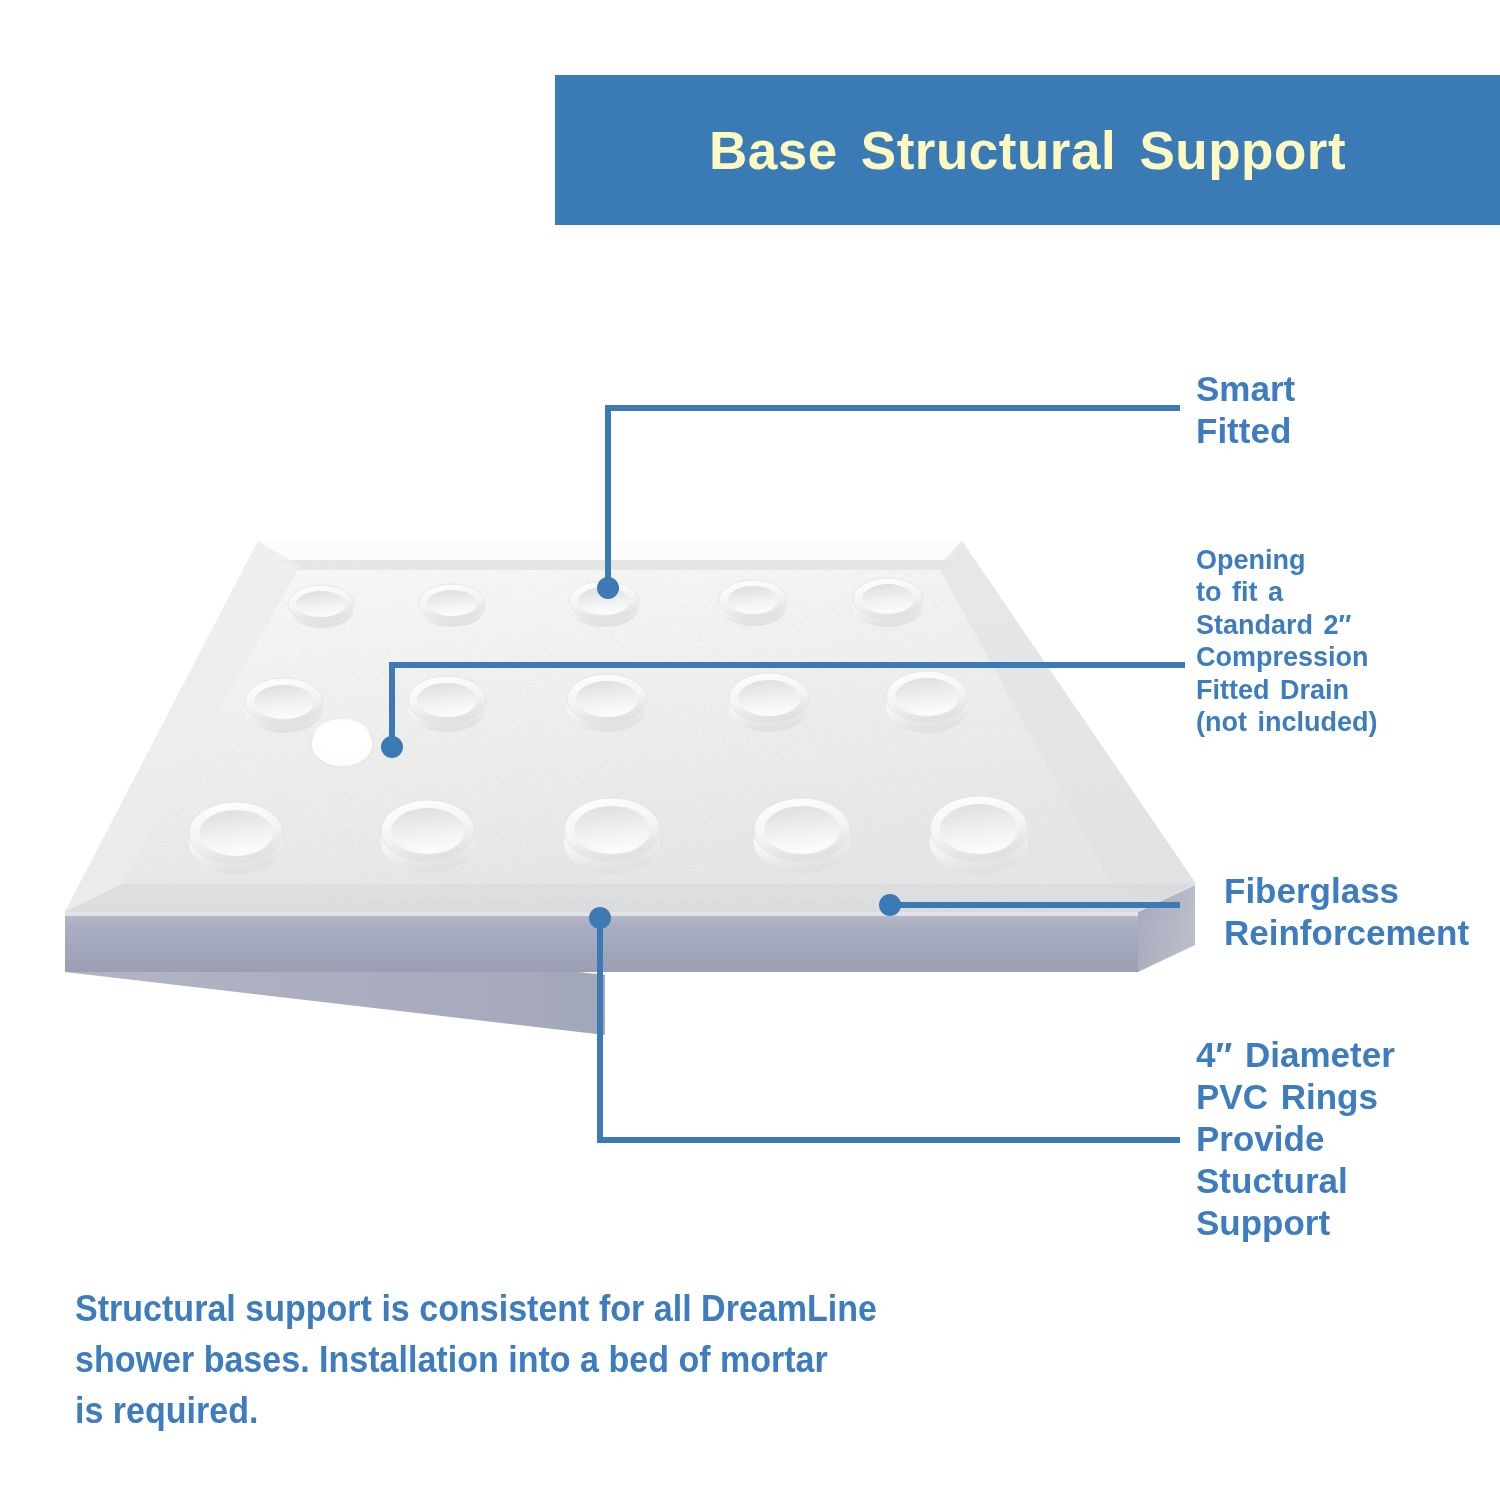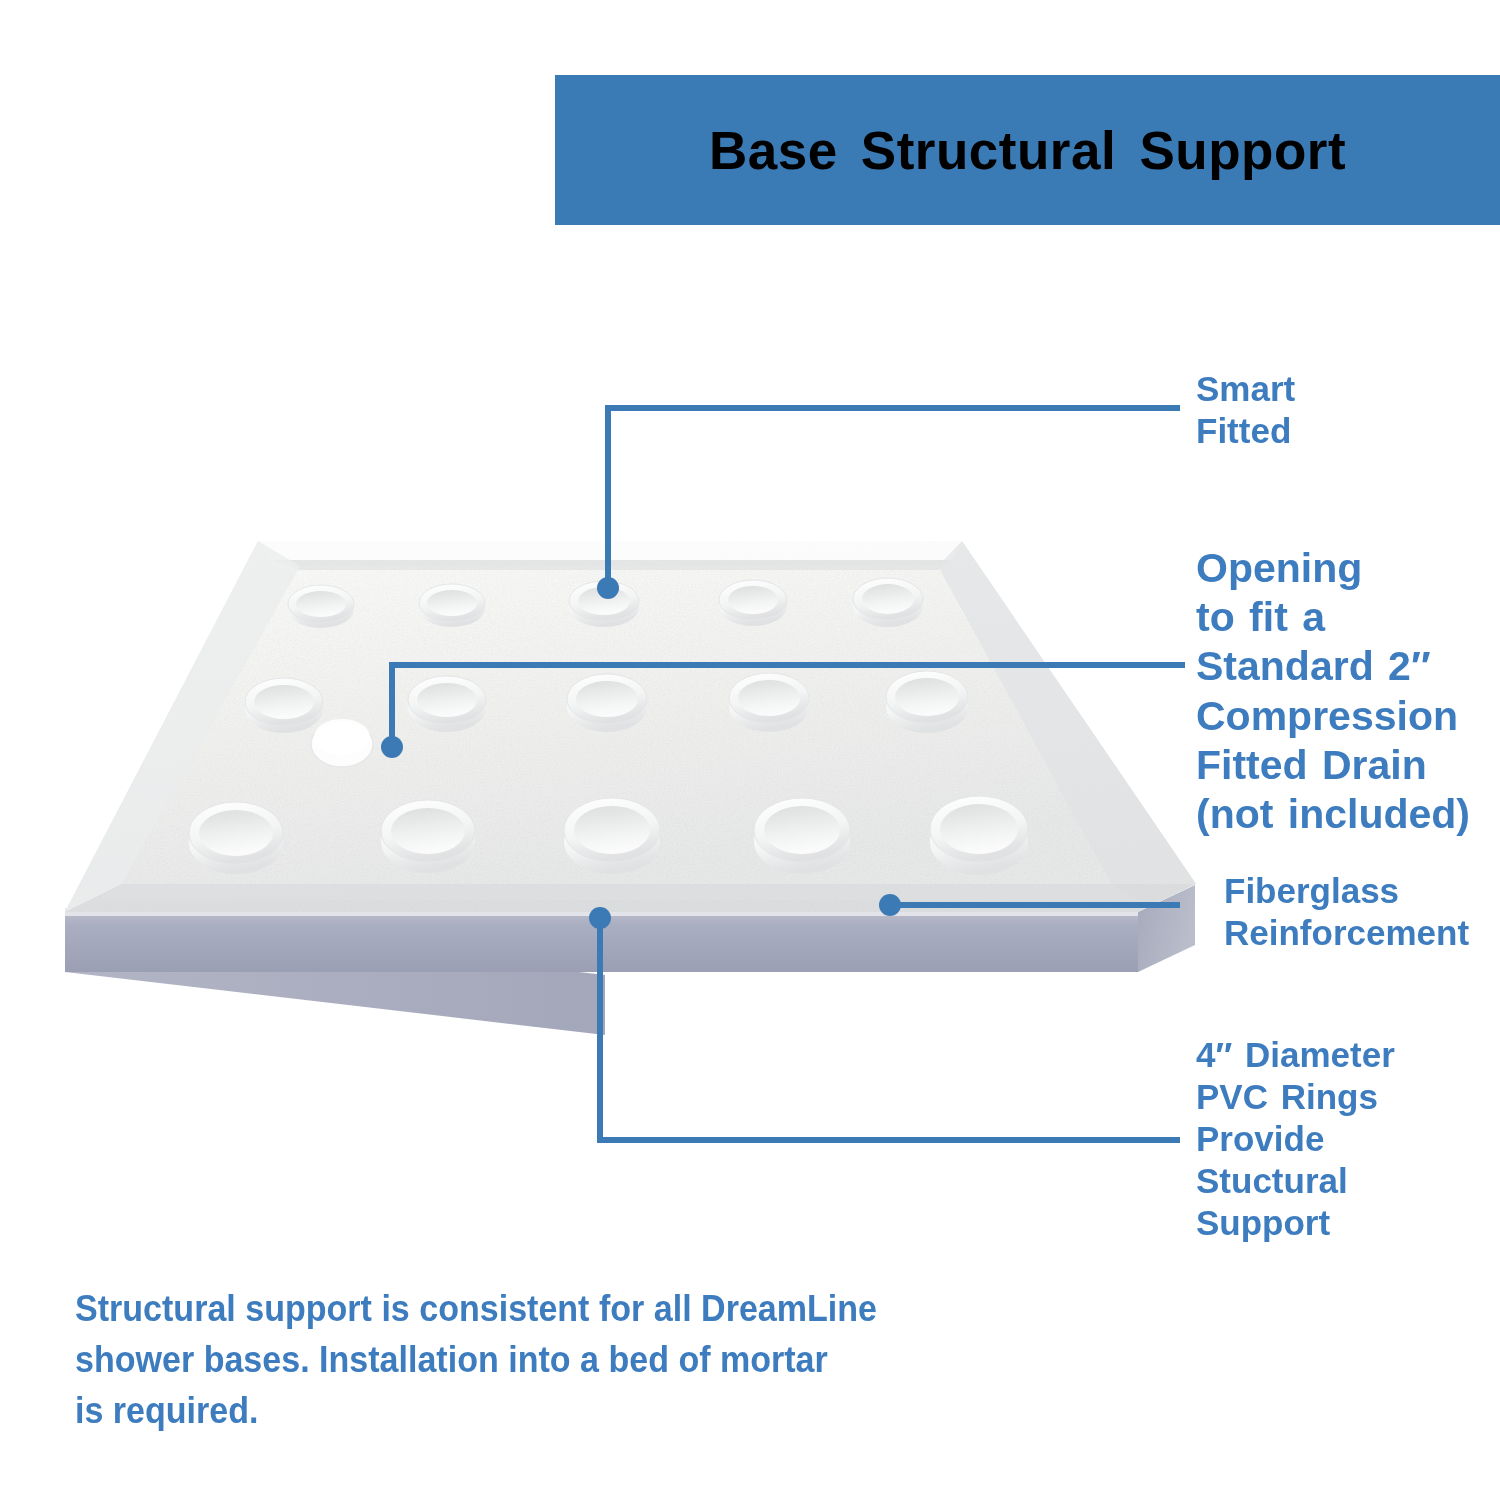--- a/index.html
+++ b/index.html
@@ -31,42 +31,42 @@
     top: 75px;
     width: 945px;
     height: 150px;
     background: #3a7ab5;
     display: flex;
     align-items: center;
     justify-content: center;
     box-sizing: border-box;
   }
   .header-title {
-    color: #000000;
+    color: #fef9c3;
     font-size: 53px;
     font-weight: bold;
     letter-spacing: 0.5px;
     word-spacing: 8px;
     font-family: "Liberation Sans", sans-serif;
     line-height: 1;
     white-space: nowrap;
   }
 
   
   .callout {
     position: absolute;
     color: #3d7cbe;
     font-weight: bold;
     font-family: "Liberation Sans", sans-serif;
     line-height: 1.20;
     word-spacing: 3px;
     white-space: pre-line;
   }
   .callout-smart     { left: 1196px; top: 368px;  font-size: 35px; width: 300px; }
-  .callout-opening   { left: 1196px; top: 544px;  font-size: 41px; width: 300px; }
+  .callout-opening   { left: 1196px; top: 544px;  font-size: 27px; width: 300px; }
   .callout-fiberglass{ left: 1196px; top: 870px;  font-size: 35px; width: 300px; padding-left: 28px; }
   .callout-pvc       { left: 1196px; top: 1034px; font-size: 35px; width: 300px; }
 
   
   .footer-note {
     position: absolute;
     left: 75px;
     top: 1283px;
     width: 900px;
     color: #3d7cbe;

